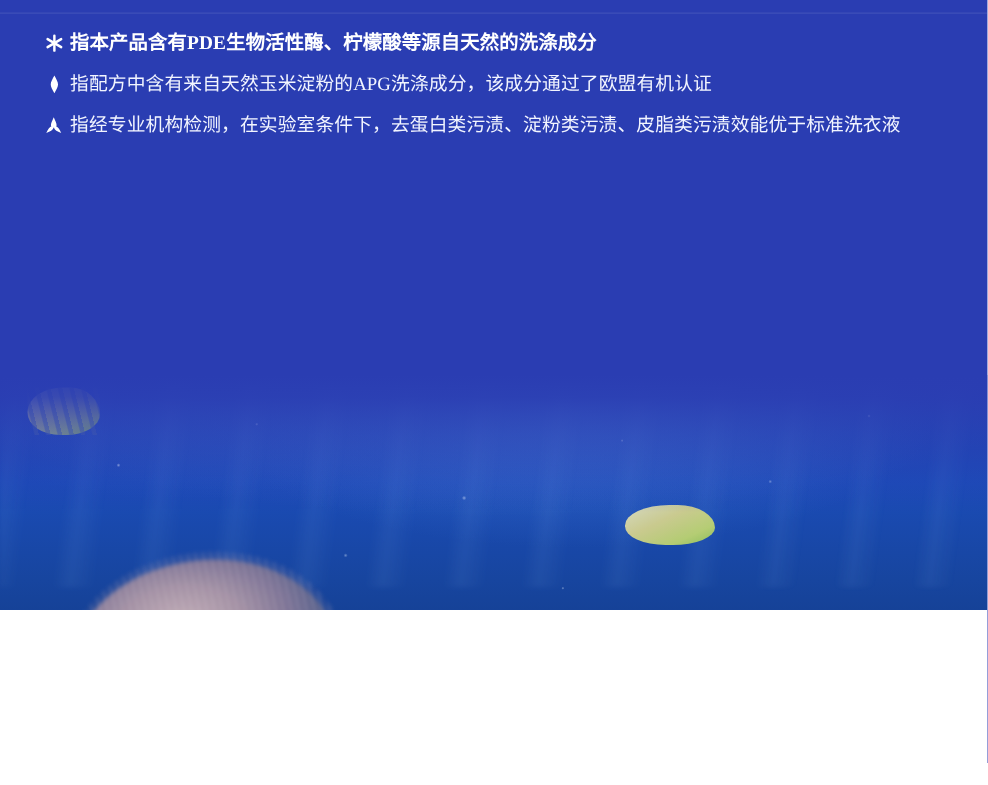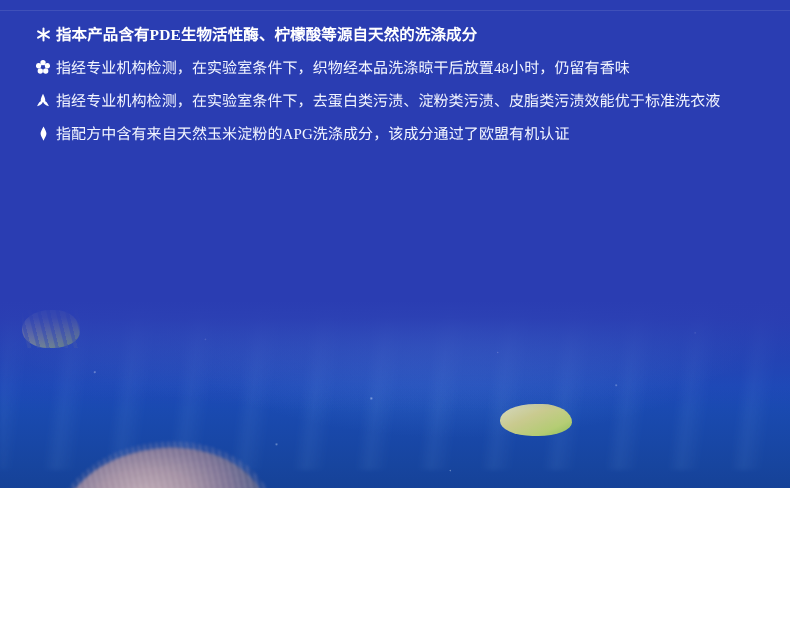--- a/index.html
+++ b/index.html
@@ -264,51 +264,36 @@
             <line x1="13.8" y1="4.6" x2="2.2" y2="11.4"></line>
           </g>
         </svg>
       </span>
       <span class="fn-text">指本产品含有PDE生物活性酶、柠檬酸等源自天然的洗涤成分</span>
     </div>
 
 
 
 
+
     <div class="fn-row gap-sm">
       <span class="fn-mark">
-        <svg width="14" height="14" viewBox="0 0 16 16" aria-hidden="true">
-          <g fill="#ffffff">
-            <circle cx="8" cy="3.1" r="3.05"></circle>
-            <circle cx="13" cy="6.6" r="3.05"></circle>
-            <circle cx="11.1" cy="12.6" r="3.05"></circle>
-            <circle cx="4.9" cy="12.6" r="3.05"></circle>
-            <circle cx="3" cy="6.6" r="3.05"></circle>
-          </g>
-          <circle cx="8" cy="8.2" r="2.1" fill="#2a3db2"></circle>
+        <svg width="9" height="15" viewBox="0 0 9 16" aria-hidden="true">
+          <path d="M4.5 0.4 C6.4 4 7.6 6 7.6 8 C7.6 10 6.4 12 4.5 15.6 C2.6 12 1.4 10 1.4 8 C1.4 6 2.6 4 4.5 0.4 Z" fill="#ffffff"></path>
         </svg>
       </span>
-      <span class="fn-text">指经专业机构检测，在实验室条件下，织物经本品洗涤晾干后放置48小时，仍留有香味</span>
+      <span class="fn-text">指配方中含有来自天然玉米淀粉的APG洗涤成分，该成分通过了欧盟有机认证</span>
     </div>
 
     <div class="fn-row gap-sm">
       <span class="fn-mark">
         <svg width="14" height="14" viewBox="0 0 16 16" aria-hidden="true">
           <path d="M8 0.8 C9.6 4.4 10.6 6.4 10.6 8.2 C10.6 9.4 9.4 10.4 8 10.4 C6.6 10.4 5.4 9.4 5.4 8.2 C5.4 6.4 6.4 4.4 8 0.8 Z" fill="#ffffff"></path>
           <path d="M1.2 15.2 C2.8 11.6 4.4 9.6 6 9.2 C7.1 8.9 8 9.8 7.6 10.9 C7.1 12.4 5 13.9 1.2 15.2 Z" fill="#ffffff"></path>
           <path d="M14.8 15.2 C13.2 11.6 11.6 9.6 10 9.2 C8.9 8.9 8 9.8 8.4 10.9 C8.9 12.4 11 13.9 14.8 15.2 Z" fill="#ffffff"></path>
         </svg>
       </span>
       <span class="fn-text">指经专业机构检测，在实验室条件下，去蛋白类污渍、淀粉类污渍、皮脂类污渍效能优于标准洗衣液</span>
     </div>
 
-    <div class="fn-row gap-sm">
-      <span class="fn-mark">
-        <svg width="9" height="15" viewBox="0 0 9 16" aria-hidden="true">
-          <path d="M4.5 0.4 C6.4 4 7.6 6 7.6 8 C7.6 10 6.4 12 4.5 15.6 C2.6 12 1.4 10 1.4 8 C1.4 6 2.6 4 4.5 0.4 Z" fill="#ffffff"></path>
-        </svg>
-      </span>
-      <span class="fn-text">指配方中含有来自天然玉米淀粉的APG洗涤成分，该成分通过了欧盟有机认证</span>
-    </div>
-
 
   </div>
 </div>
 
 </body></html>

